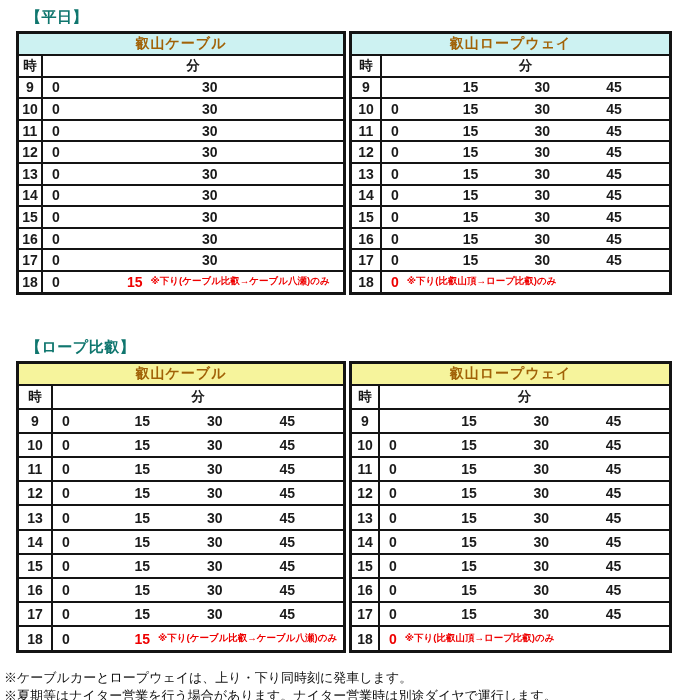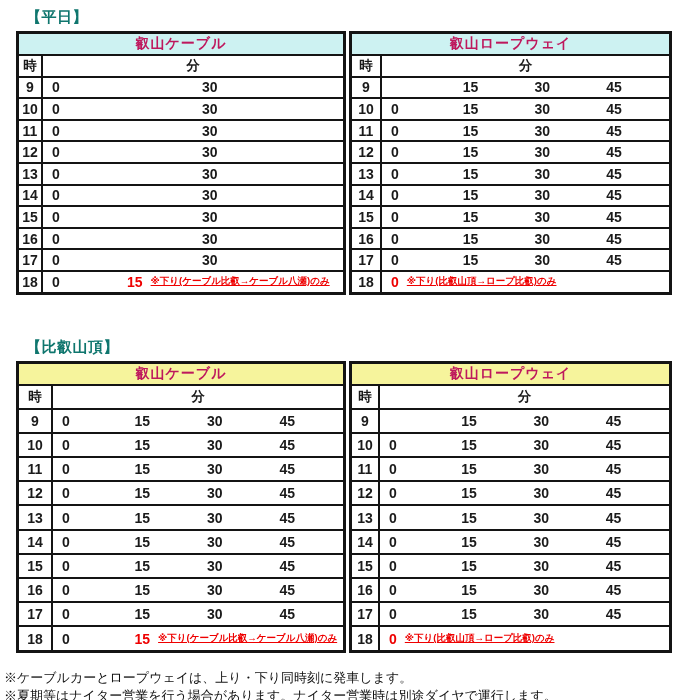--- a/index.html
+++ b/index.html
@@ -12,21 +12,21 @@
     font-weight:bold; font-size:15px; color:#0f766e;
     margin:0 0 4px 26px; letter-spacing:0.5px;
   }
   .pair { display:flex; gap:3px; margin-left:16px; }
   .htable {
     box-sizing:border-box; border:3px solid #141414; background:#fff;
   }
   .t-title {
     height:20px; display:flex; align-items:center; justify-content:center;
     font-weight:bold; font-size:14px; border-bottom:2px solid #141414;
-    letter-spacing:1px; color:#be185d;
+    letter-spacing:1px; color:#a16207;
   }
   .trow {
     display:flex; height:var(--rh); border-bottom:2px solid #141414;
     font-weight:bold; font-size:14px; align-items:stretch;
   }
   .trow:last-child { border-bottom:none; }
   .hcell {
     width:var(--hw); flex:none; border-right:2px solid #141414;
     display:flex; align-items:center; justify-content:center;
   }
@@ -37,21 +37,21 @@
   .hdr { font-size:13.5px; }
   .mcell {
     flex:1; display:grid; grid-template-columns:repeat(4,1fr);
     align-items:center;
   }
   .slot {
     display:flex; align-items:center; padding-left:9px;
     white-space:nowrap; overflow:visible; min-width:0;
   }
   .note {
-    font-size:9.5px; font-weight:bold; margin-left:8px; letter-spacing:0;text-decoration:underline;
+    font-size:9.5px; font-weight:bold; margin-left:8px; letter-spacing:0;
   }
   .footnotes { margin:16px 0 0 4px; }
   .footnote {
     font-size:13px; line-height:18px; font-weight:normal; color:#111;font-family:Liberation Serif, serif;
   }
 </style>
 </head>
 <body>
 
 <div class="page">
@@ -364,21 +364,21 @@
               <div class="slot"></div>
               <div class="slot"></div>
               <div class="slot"></div>
             </div>
           </div>
         </div>
     </div>
   </div>
 
   <div class="section" style="margin-top:43px;">
-    <div class="sec-label">【比叡山頂】</div>
+    <div class="sec-label">【ロープ比叡】</div>
     <div class="pair">
       <div class="htable" style="width:330px; --hw:32px; --rh:22.2px;">
           <div class="t-title" style="background: rgb(246, 244, 156);">叡山ケーブル</div>
           <div class="trow hdr">
             <div class="hcell">時</div>
             <div class="mhead">分</div>
           </div>
           <div class="trow">
             <div class="hcell">9</div>
             <div class="mcell">

